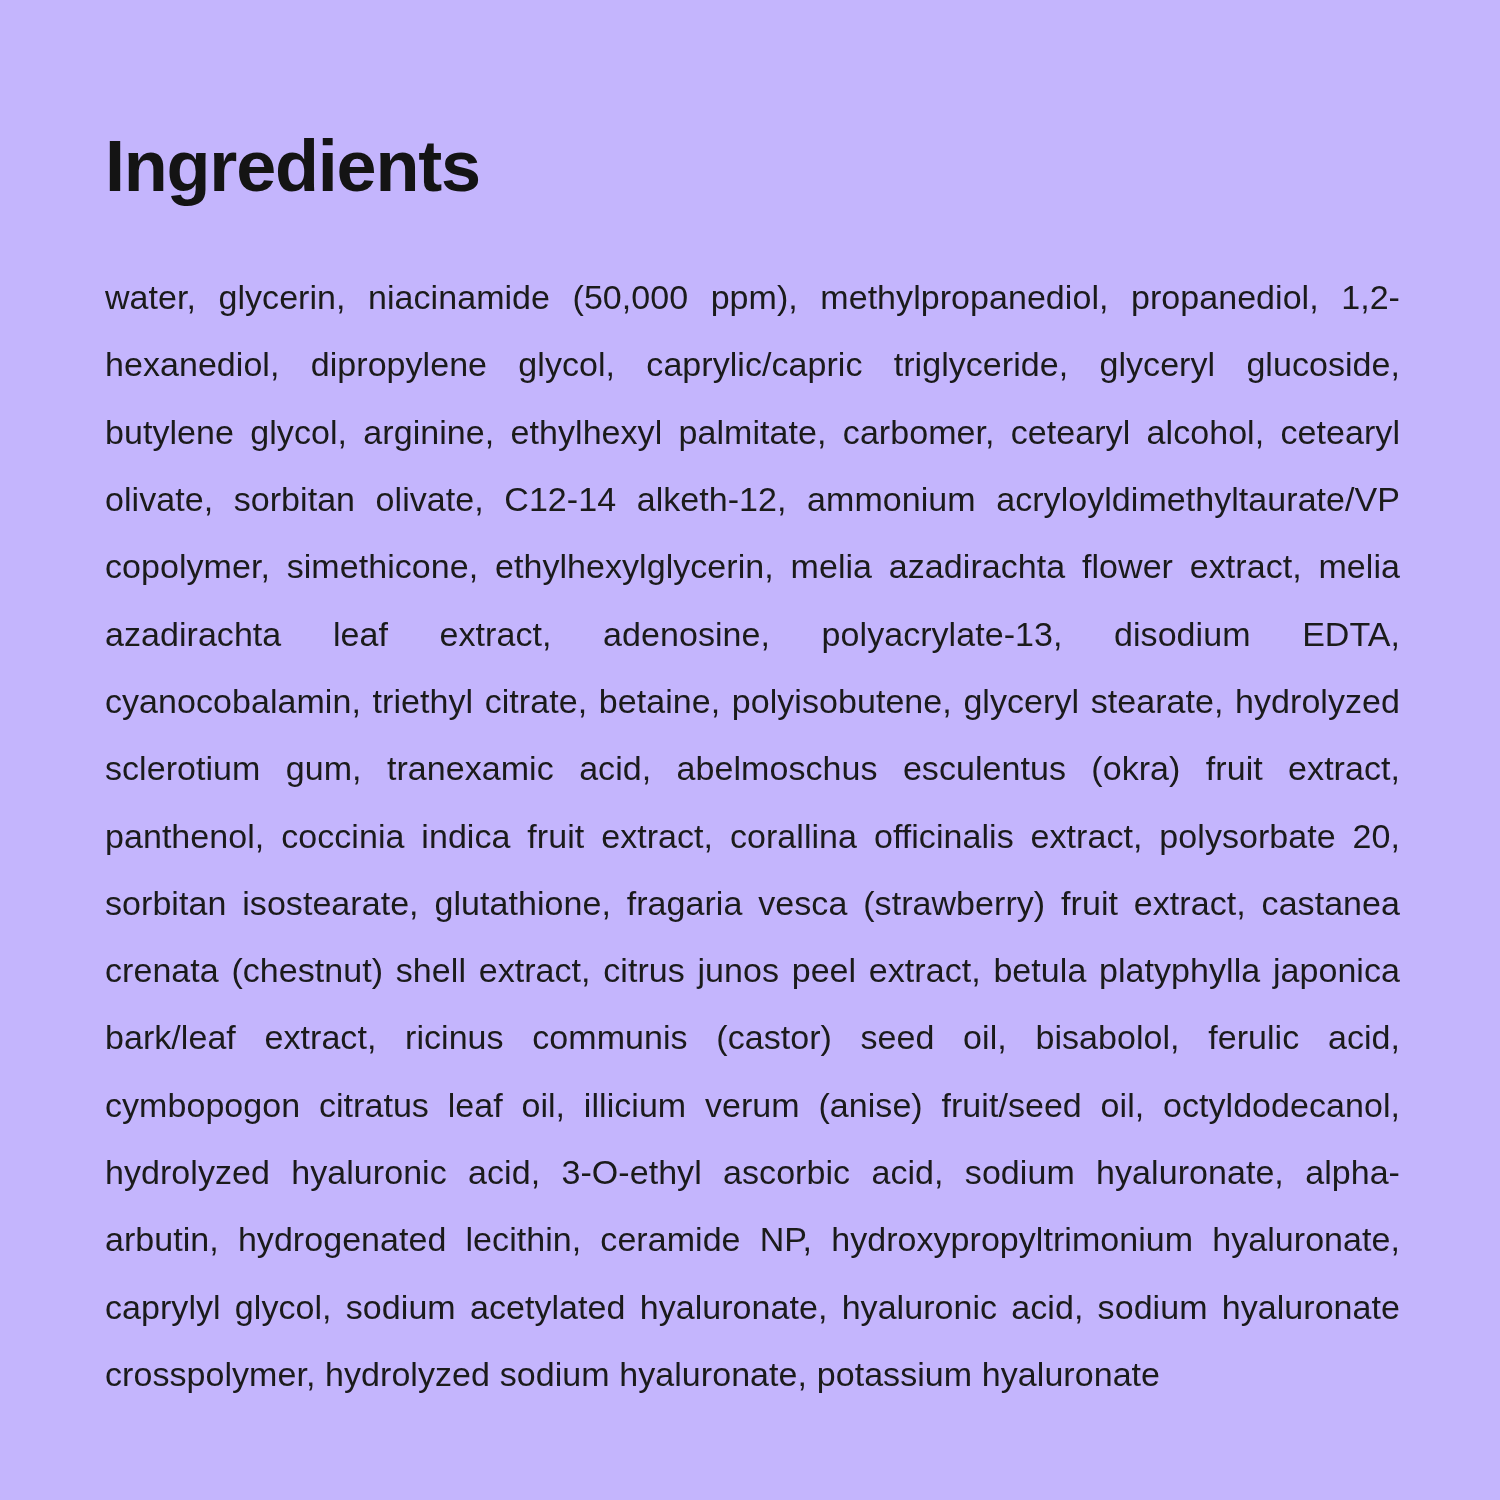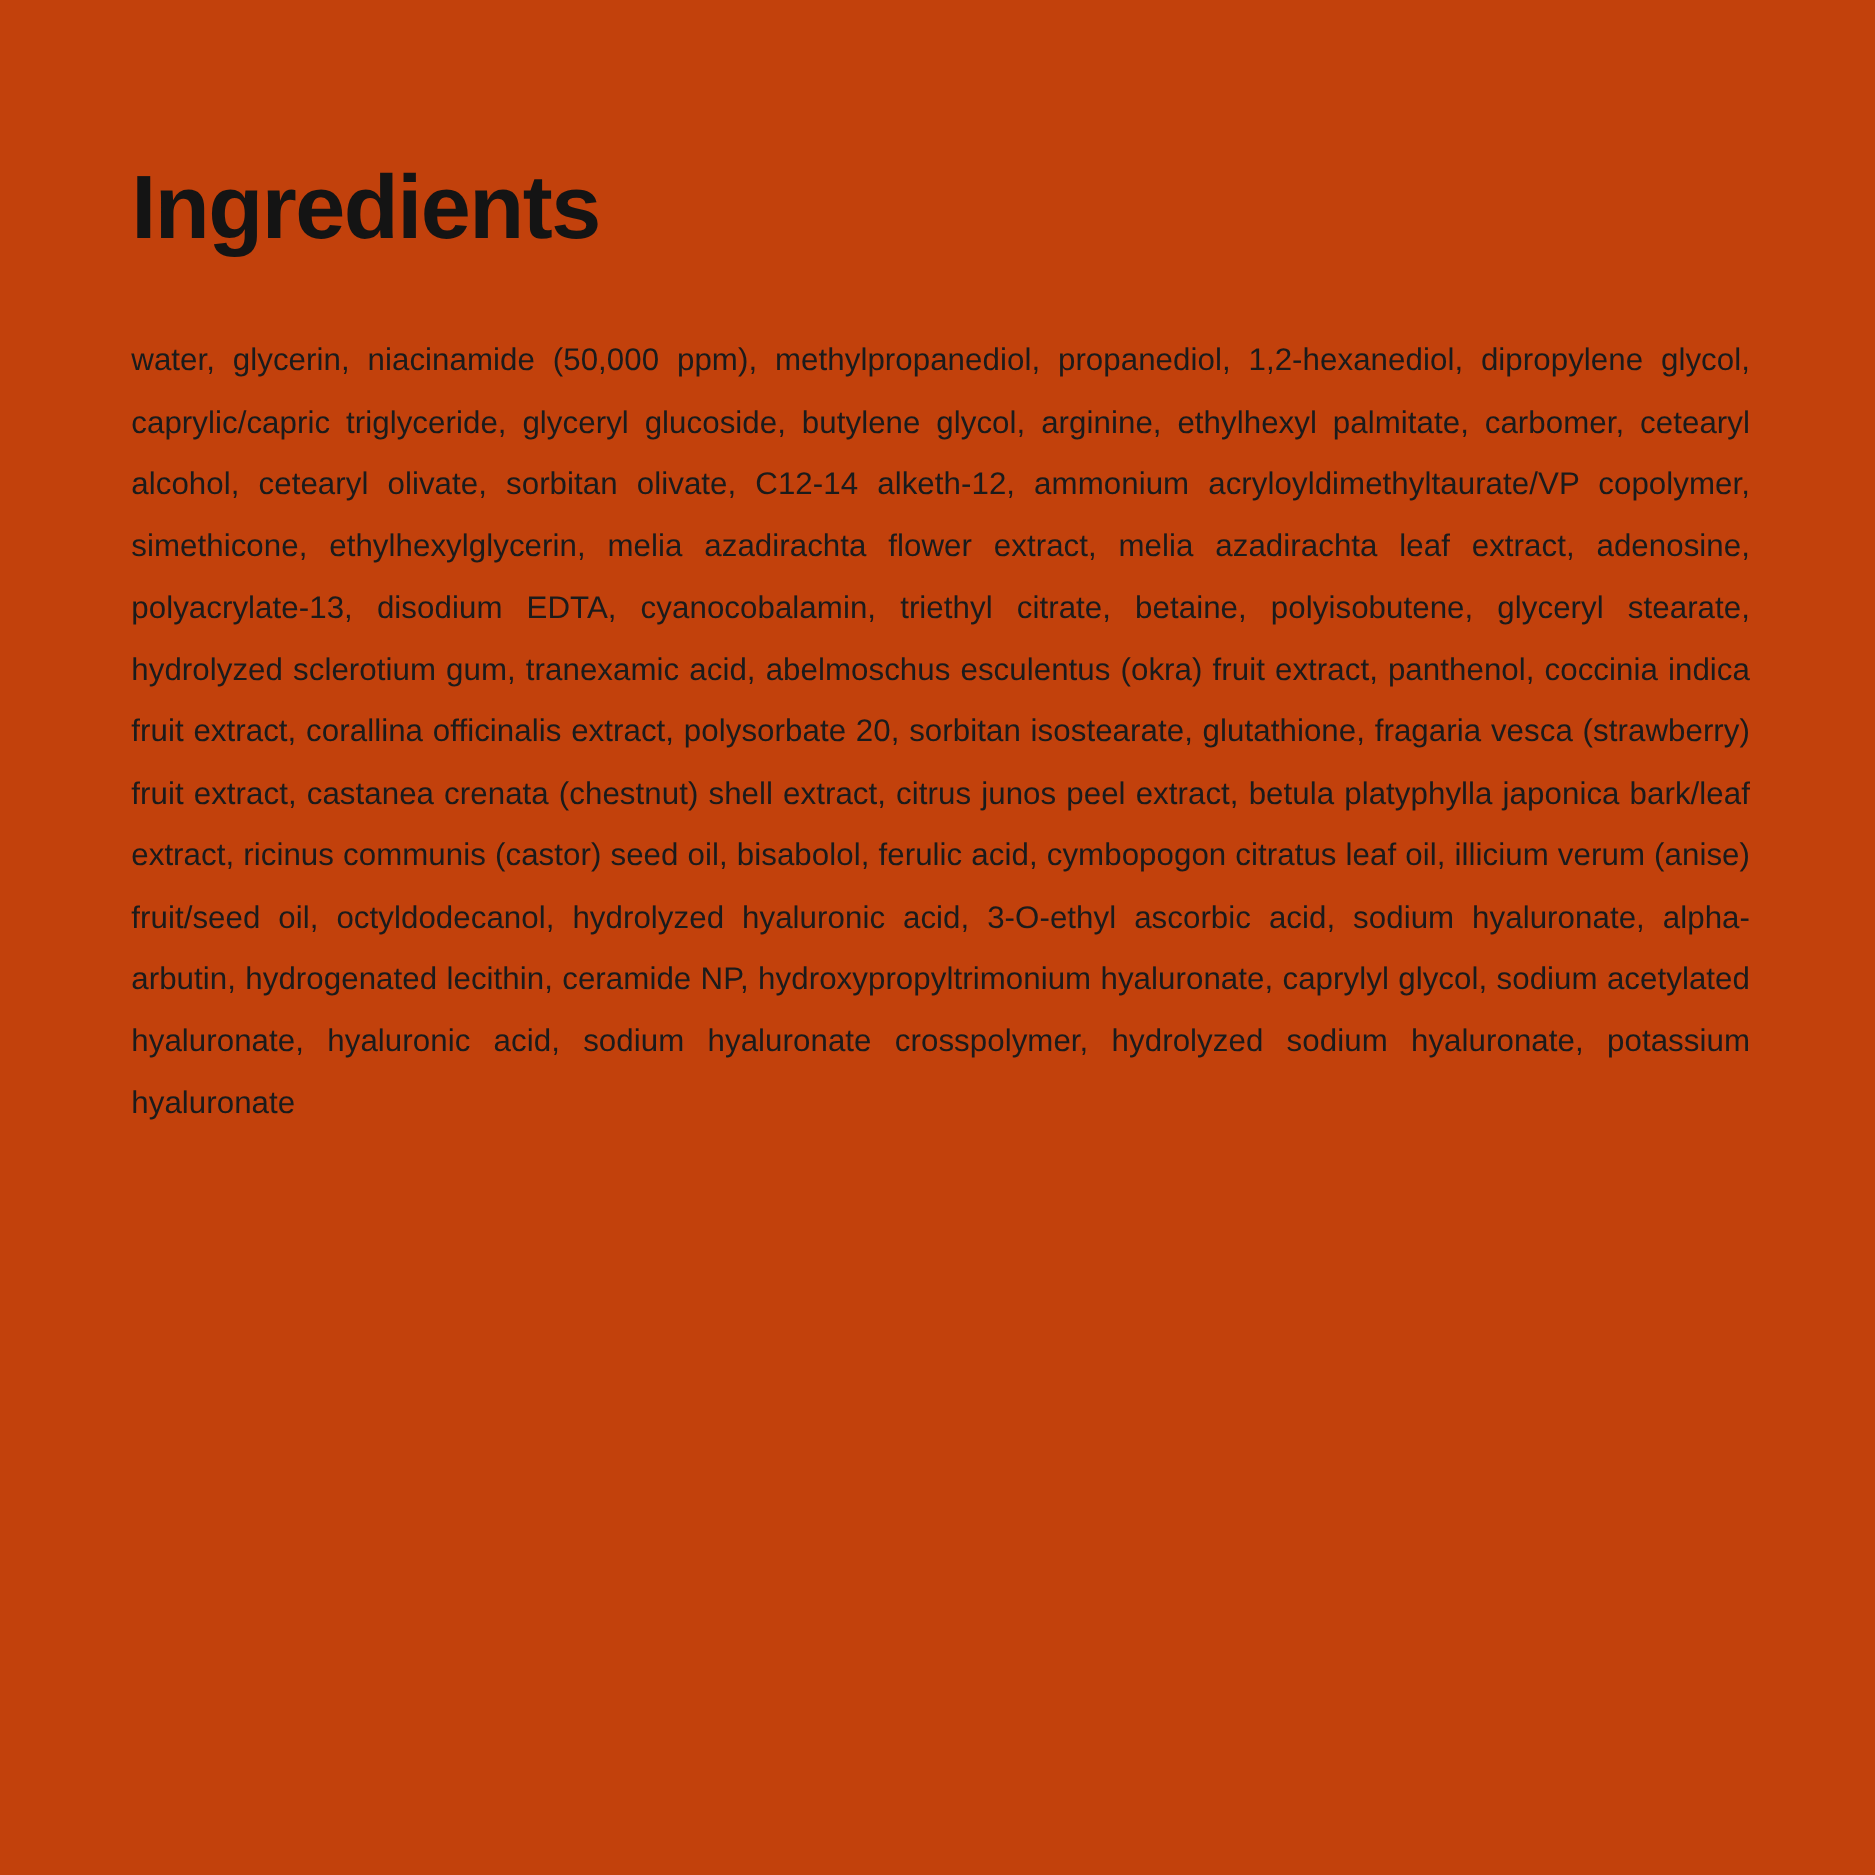--- a/index.html
+++ b/index.html
@@ -11,32 +11,32 @@
     height: 1500px;
     background: #f2f2f1;
     font-family: "Liberation Sans", sans-serif;
     -webkit-font-smoothing: antialiased;
   }
   .page {
     box-sizing: border-box;
     width: 1500px;
     height: 1500px;
     padding: 130px 94px 0 105px;
-    background: #c2410c;
+    background: #c4b5fd;
   }
   .page-title {
     font-size: 72px;
     font-weight: 700;
     letter-spacing: -1.2px;
     color: #141414;
     margin: 0 0 62px 0;
     line-height: 1.0;
   }
   .ingredients-body {
-    font-size: 25px;
+    font-size: 34px;
     font-weight: 400;
     line-height: 1.98;
     color: #1b1b1b;
     letter-spacing: 0.05px;
     max-width: 1295px;
     text-align: justify;
     text-justify: inter-word;
     hyphens: auto;
     word-spacing: 0.2px;
   }

